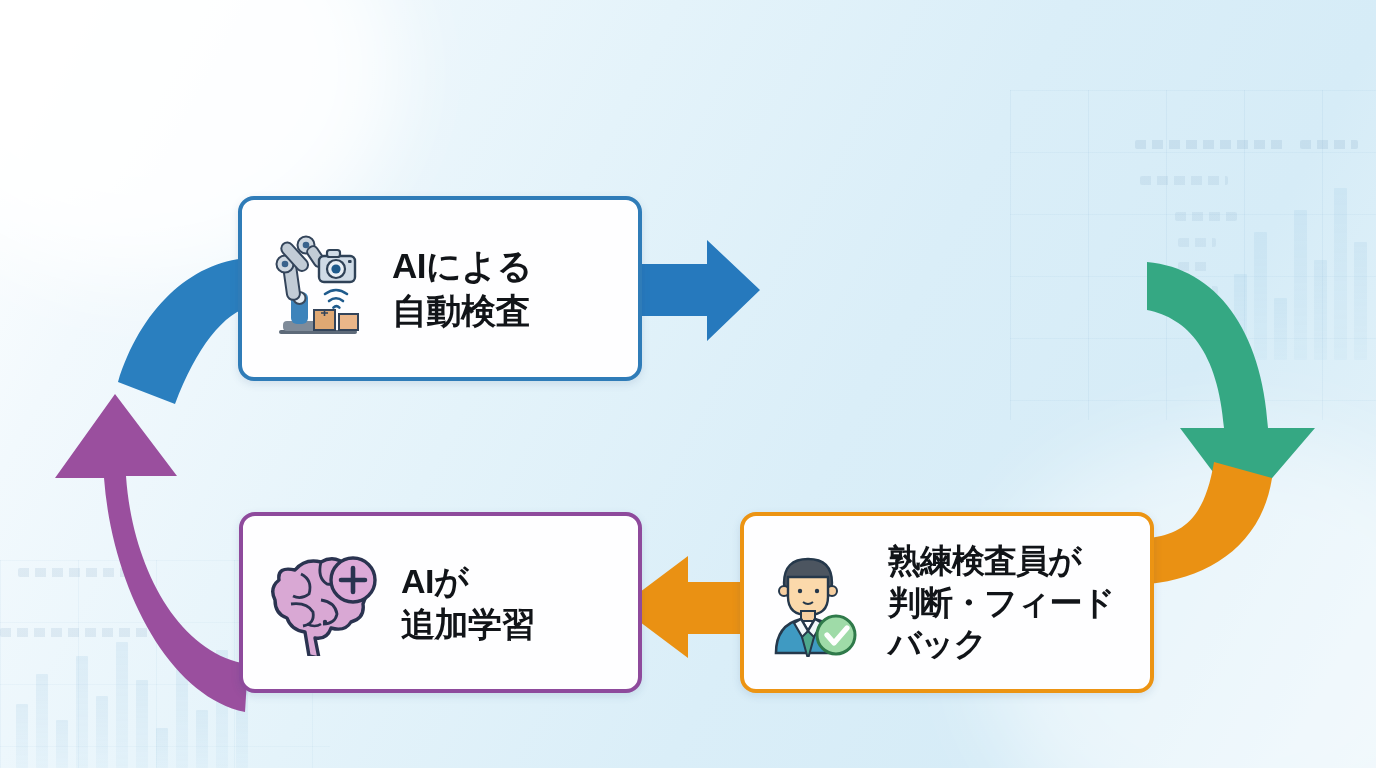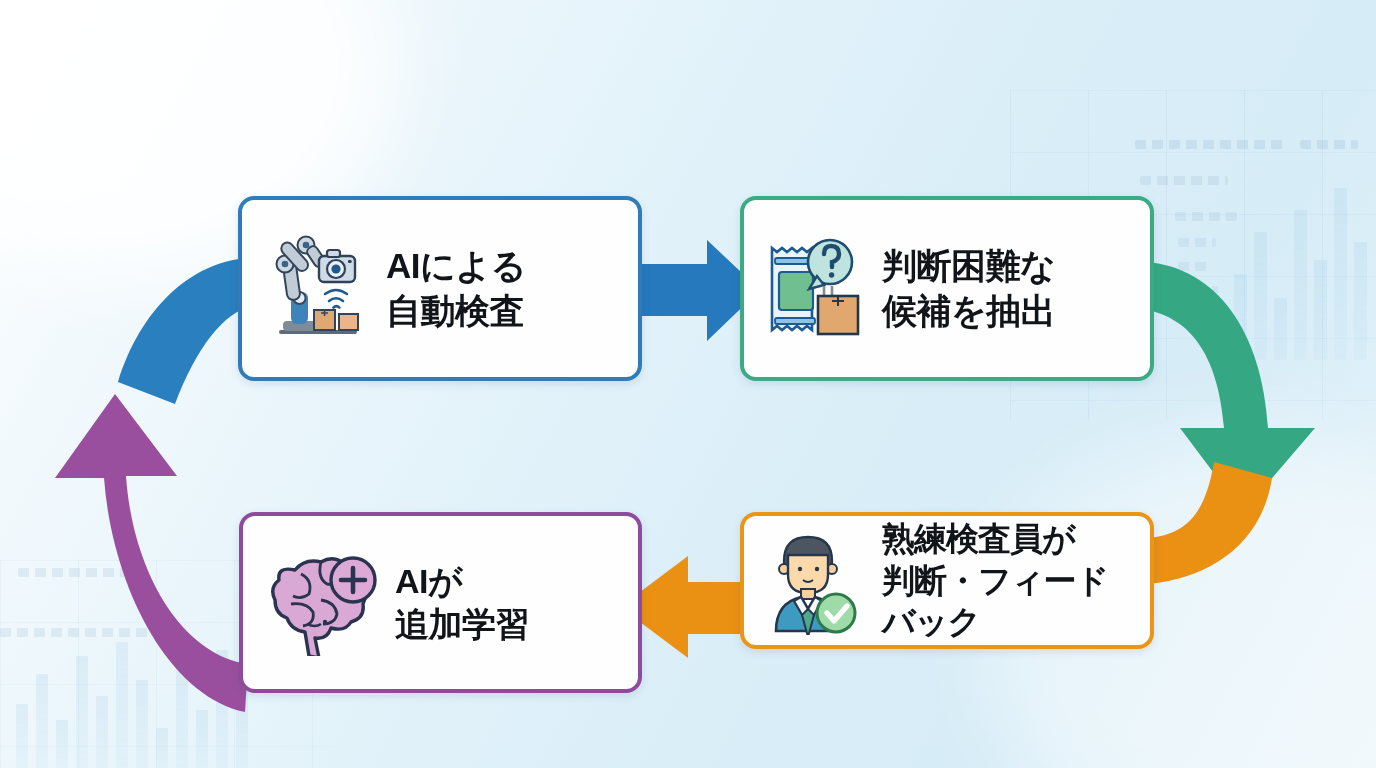--- a/index.html
+++ b/index.html
@@ -77,21 +77,21 @@
   #arrows { position: absolute; inset: 0; }
 
   
   .node {
     position: absolute;
     background: #fefeff;
     border-radius: 16px;
     border: 4px solid #000;
     display: flex;
     align-items: center;
-    gap: 16px;
+    gap: 22px;
     padding: 10px 14px 10px 18px;
     box-shadow: 0 3px 9px rgba(40,80,120,.13);
   }
   .node .icon-wrap {
     flex: 0 0 auto;
     width: 110px;
     height: 112px;
     display: flex;
     align-items: center;
     justify-content: center;
@@ -100,21 +100,21 @@
     font-size: 35px;
     font-weight: bold;
     line-height: 1.26;
     color: #111418;
     letter-spacing: -0.5px;
     white-space: pre-line;
   }
 
   #node1 { left: 238px; top: 196px; width: 404px; height: 185px; border-color: #2f7cb8; }
   #node2 { left: 740px; top: 196px; width: 414px; height: 185px; border-color: #3aab82; }
-  #node3 { left: 740px; top: 512px; width: 414px; height: 137px; border-color: #ec9413; }
+  #node3 { left: 740px; top: 512px; width: 414px; height: 181px; border-color: #ec9413; }
   #node4 { left: 239px; top: 512px; width: 403px; height: 181px; border-color: #8e4a9c; }
 
   #node3 .label, #node4 .label { font-size: 34px; }
   #node3 .label { font-size: 33px; letter-spacing: -1px; }
   #node2 .icon-wrap, #node3 .icon-wrap { width: 104px; }
   #node4 .icon-wrap { width: 118px; }
 </style>
 </head>
 <body>
 
@@ -248,44 +248,20 @@
 
         <rect x="53" y="76" width="21" height="20" fill="#dfa873" stroke="#33445a" stroke-width="2"></rect>
         <path d="M63.5 76 v6 M60 79 h7" stroke="#33445a" stroke-width="1.6"></path>
         <rect x="78" y="80" width="19" height="16" fill="#eab689" stroke="#33445a" stroke-width="2"></rect>
       </svg>
     </div>
     <div class="label">AIによる
 自動検査</div>
   </div>
 
-  <div class="node" id="node2" style="border-color: rgb(58, 171, 130);">
-    <div class="icon-wrap">
-      <svg width="104" height="110" viewBox="0 0 104 110">
-
-        <path d="M10 14 l5 4 5 -4 5 4 5 -4 5 4 5 -4 5 4 5 -4
-                 v82 l-5 -4 -5 4 -5 -4 -5 4 -5 -4 -5 4 -5 -4 -5 4 Z" fill="#e9f3fb" stroke="#1d5b93" stroke-width="2.6"></path>
-        <rect x="13" y="24" width="40" height="6" rx="2" fill="#8fc4e6" stroke="#1d5b93" stroke-width="1.8"></rect>
-        <rect x="13" y="84" width="40" height="6" rx="2" fill="#8fc4e6" stroke="#1d5b93" stroke-width="1.8"></rect>
-        <rect x="17" y="38" width="34" height="38" rx="3" fill="#6fbf90" stroke="#1d5b93" stroke-width="2.2"></rect>
-
-        <circle cx="68" cy="28" r="22" fill="#bfe4e0" stroke="#1f4d6b" stroke-width="2.6"></circle>
-        <path d="M55 42 l-8 13 15 -4 Z" fill="#bfe4e0" stroke="#1f4d6b" stroke-width="2.4"></path>
-        <path d="M62 20 q0 -8 7 -8 q8 0 8 8 q0 6 -7 8 v5" stroke="#1f4d6b" stroke-width="4.4" fill="none" stroke-linecap="round"></path>
-        <circle cx="69.6" cy="41" r="2.7" fill="#1f4d6b"></circle>
-
-        <path d="M62 52 v14 M70 52 v14" stroke="#7f8b99" stroke-width="2.6"></path>
-
-        <rect x="56" y="62" width="40" height="38" fill="#e0a86f" stroke="#25384b" stroke-width="2.6"></rect>
-        <path d="M76 62 v10 M70 67 h12" stroke="#25384b" stroke-width="2"></path>
-      </svg>
-    </div>
-    <div class="label">判断困難な
-候補を抽出</div>
-  </div>
 
   <div class="node" id="node3" style="border-color: rgb(236, 148, 19);">
     <div class="icon-wrap">
       <svg width="104" height="108" viewBox="0 0 104 108">
 
         <path d="M22 34 q0 -24 24 -24 q24 0 24 24 q0 6 -2 10 q-2 -14 -22 -14 q-20 0 -22 14 q-2 -4 -2 -10 Z" fill="#4c5560" stroke="#25384b" stroke-width="2.4"></path>
 
         <circle cx="22" cy="42" r="5" fill="#f6cfa1" stroke="#25384b" stroke-width="2"></circle>
         <circle cx="70" cy="42" r="5" fill="#f6cfa1" stroke="#25384b" stroke-width="2"></circle>
 

